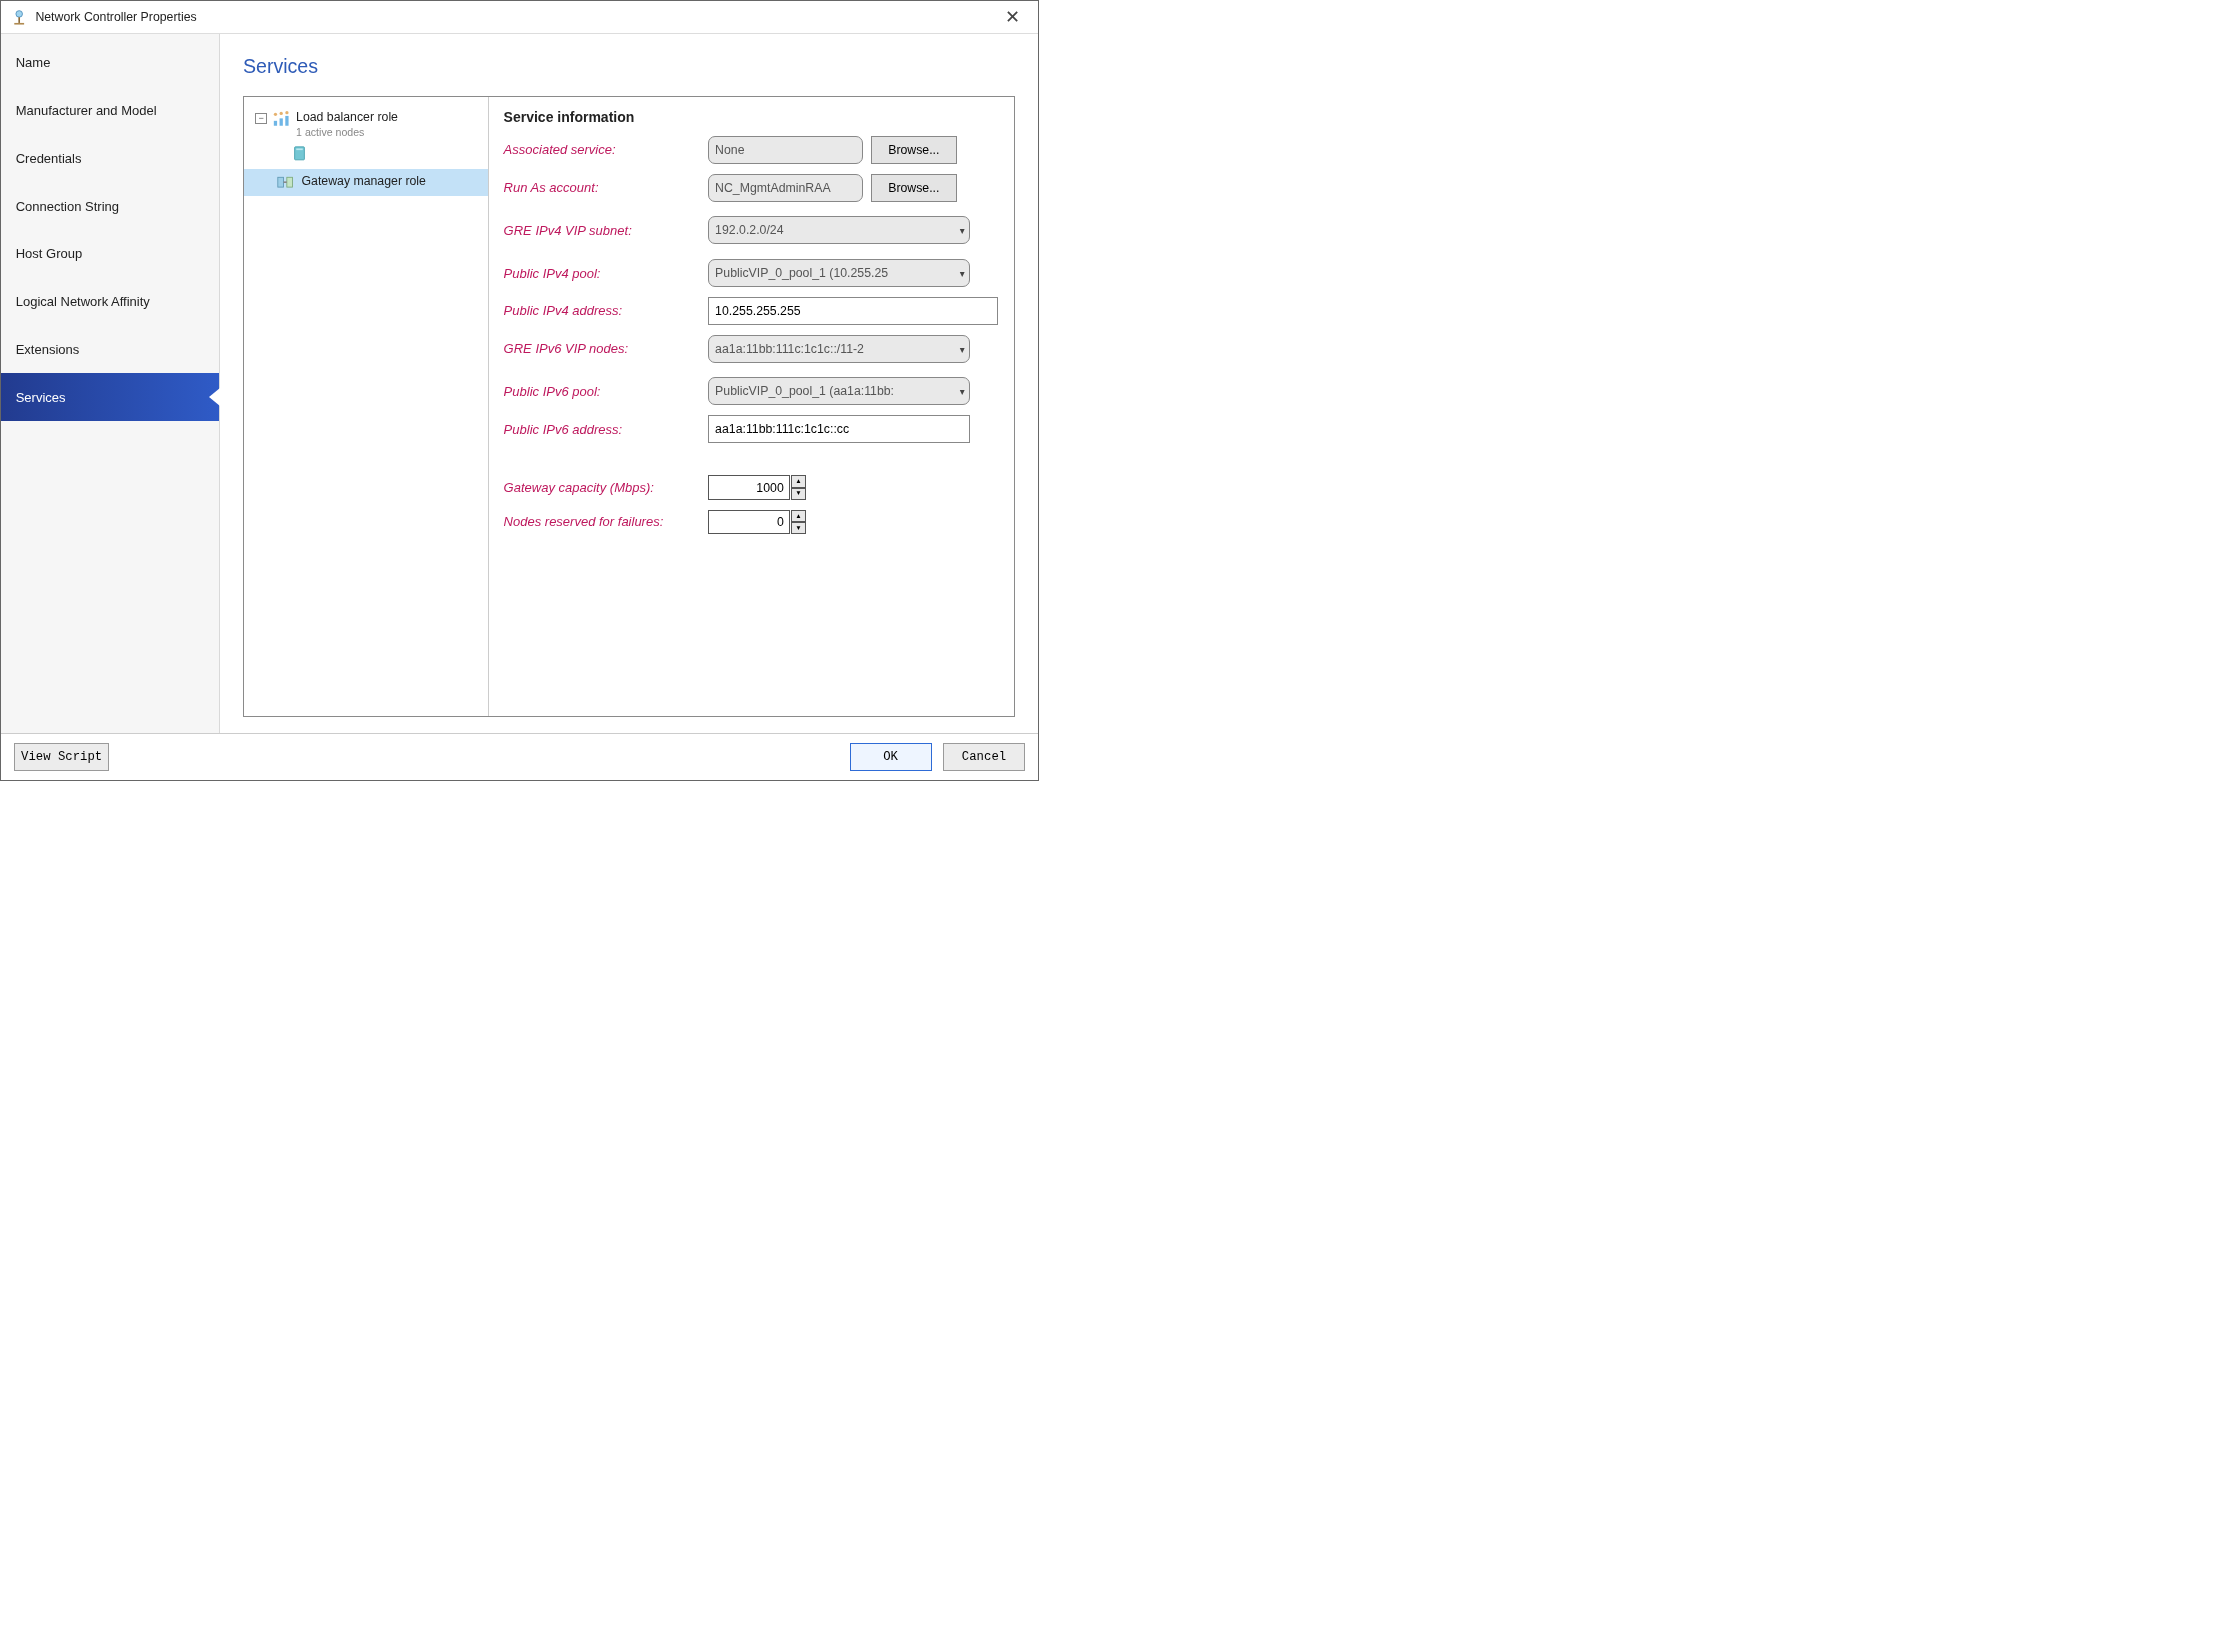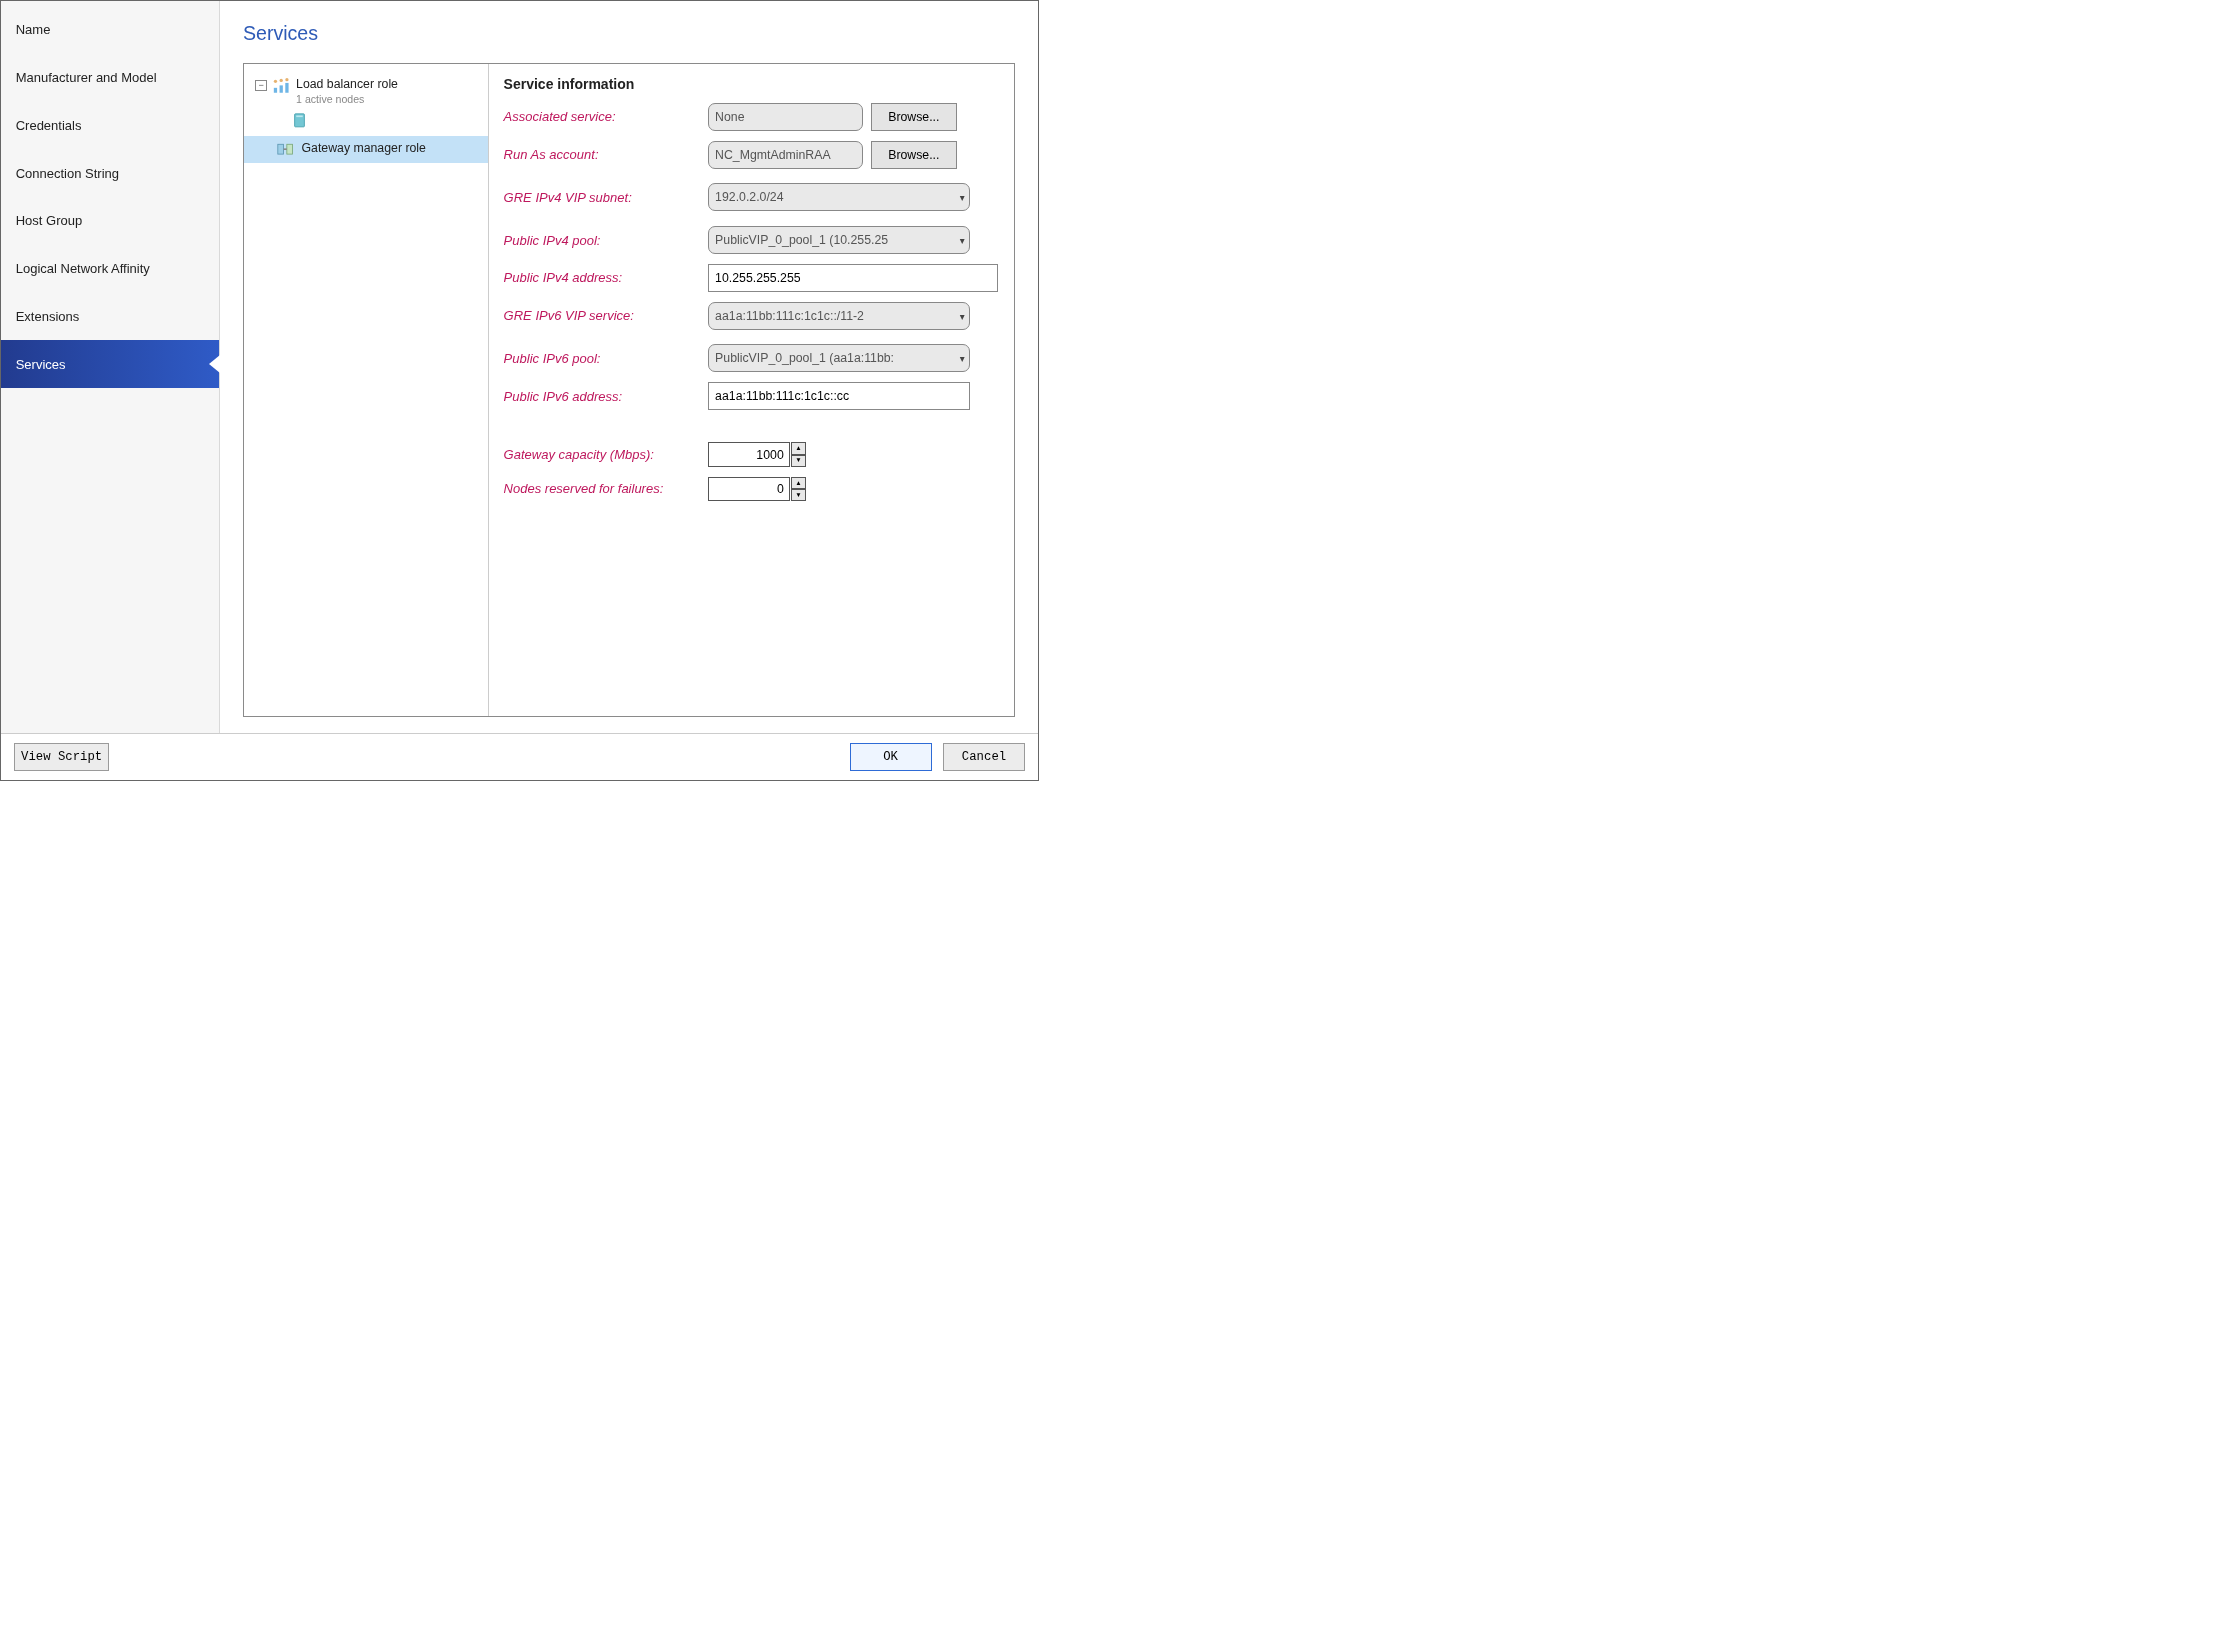--- a/index.html
+++ b/index.html
@@ -50,20 +50,29 @@
   .footer .left { }
   .footer .right { margin-left:auto; display:flex; gap:11.4px; }
   .fbtn { height:28px; min-width:82px; border:0.8px solid #9a9a9a; background:#ececec; font-size:12.3px; cursor:pointer; font-family:inherit; }
   .fbtn.primary { border:0.8px solid #2e6bd6; background:#eef5ff; color:#000; }
 </style>
 </head>
 <body>
 
 <div class="window">
 
+  <div class="titlebar">
+    <svg class="app-icon" viewBox="0 0 20 20">
+      <circle cx="10" cy="6" r="4" fill="#9fd4f0" stroke="#4a8ab8"></circle>
+      <rect x="9" y="10" width="2" height="7" fill="#8a6a3a"></rect>
+      <rect x="4" y="17" width="12" height="2" fill="#b08a50"></rect>
+    </svg>
+    <span class="title">Network Controller Properties</span>
+    <span class="close-icon">✕</span>
+  </div>
 
   <div class="body">
 
     <div class="sidebar">
       <div class="sidebar-item"><span>Name</span></div>
       <div class="sidebar-item"><span>Manufacturer and Model</span></div>
       <div class="sidebar-item"><span>Credentials</span></div>
       <div class="sidebar-item"><span>Connection String</span></div>
       <div class="sidebar-item"><span>Host Group</span></div>
       <div class="sidebar-item"><span>Logical Network Affinity</span></div>
@@ -147,21 +156,21 @@
 
           <div class="row">
             <span class="lbl">Public IPv4 address:</span>
             <div class="ctrl">
               <input class="txt" style="width: 290px;" value="10.255.255.255">
             </div>
           </div>
 
 
           <div class="row">
-            <span class="lbl">GRE IPv6 VIP service:</span>
+            <span class="lbl">GRE IPv6 VIP nodes:</span>
             <div class="ctrl">
               <div class="combo" style="width:262px">
                 <input class="txt ro" readonly="" value="aa1a:11bb:111c:1c1c::/11-2" style="">
                 <span class="chev">▾</span>
               </div>
             </div>
           </div>
 
           <div class="row" style="margin-top:14.7px">
             <span class="lbl">Public IPv6 pool:</span>

